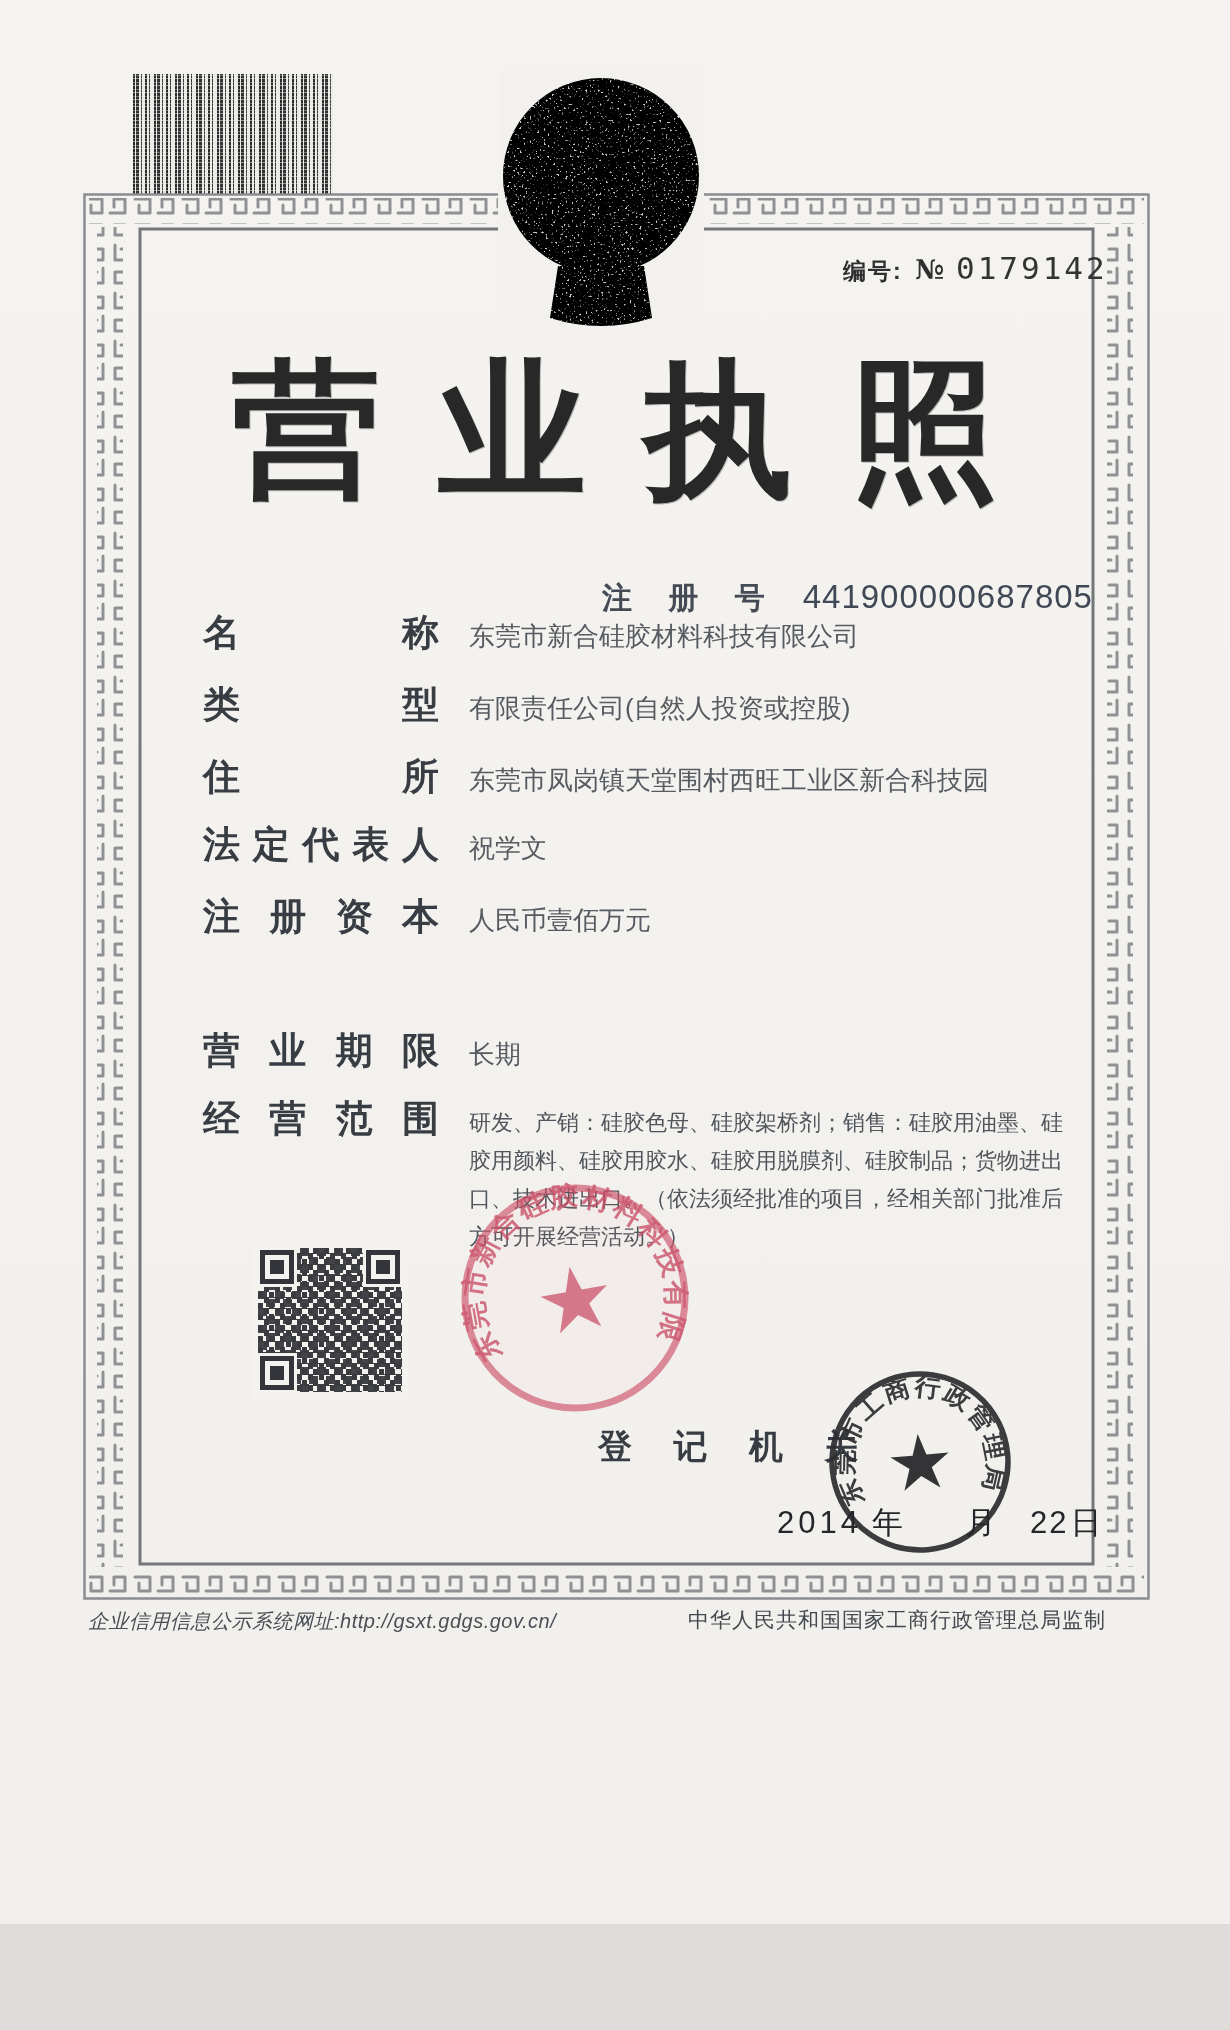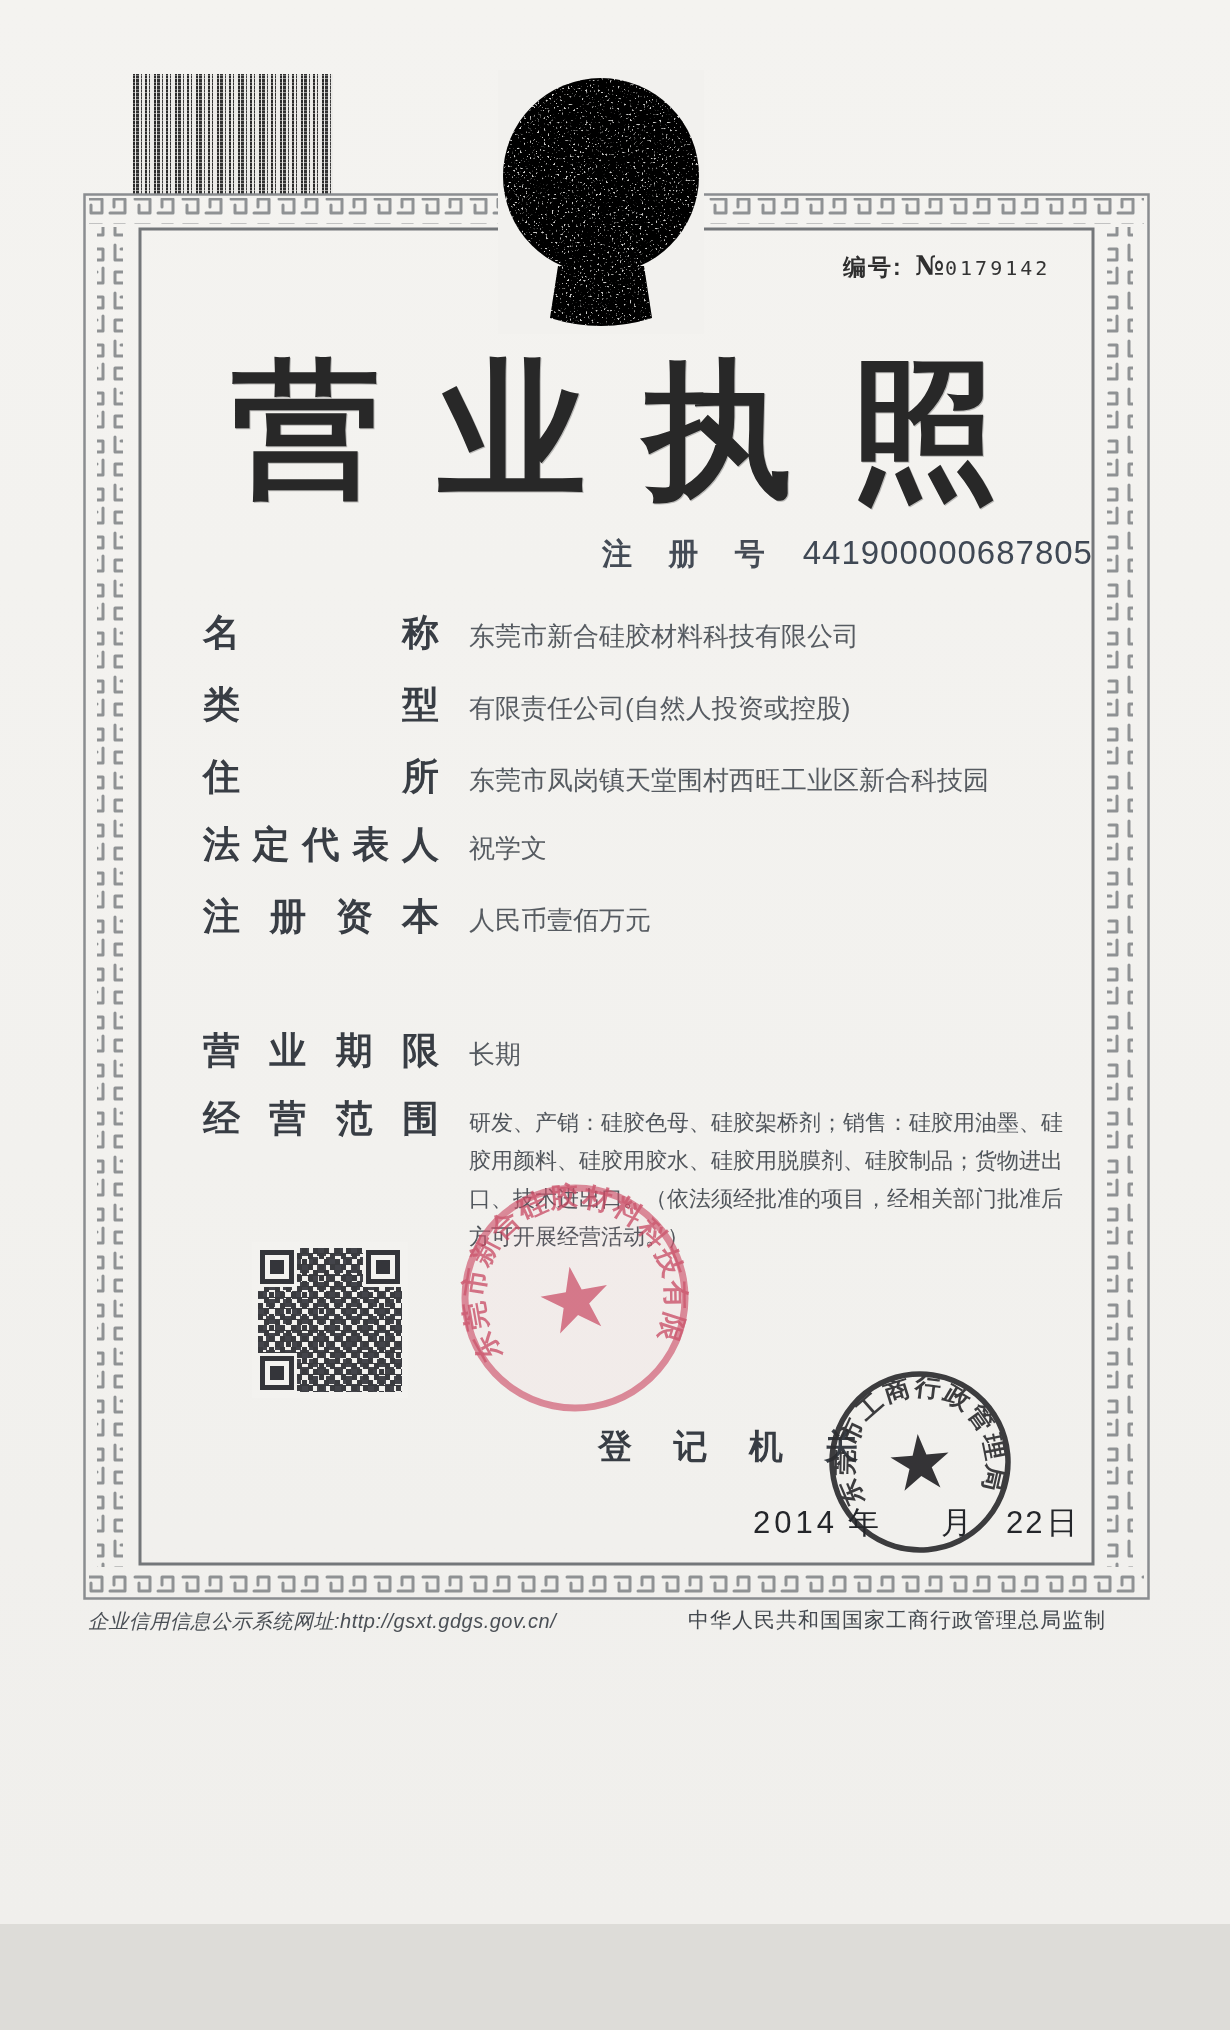--- a/index.html
+++ b/index.html
@@ -17,33 +17,33 @@
     filter:contrast(.95);
   }
   
   .frame{position:absolute;left:83px;top:193px;z-index:1;}
   
   .emblem{position:absolute;left:498px;top:70px;width:206px;height:264px;z-index:2;background:#f2f1ee;}
   
   .serial{position:absolute;left:843px;top:250px;z-index:3;display:flex;align-items:baseline;color:#2f2f2f;}
   .serial .lbl{font-size:23px;font-weight:600;letter-spacing:2px;}
   .serial .numero{font-family:"DejaVu Serif",serif;font-weight:700;font-size:27px;margin-left:12px;}
-  .serial .num{font-size:20px;margin-left:1px;letter-spacing:3px;font-family:"DejaVu Sans Mono",monospace;color:#333;}
+  .serial .num{font-size:31px;margin-left:12px;letter-spacing:3px;font-family:"DejaVu Sans Mono",monospace;color:#333;}
   
   .title{
     position:absolute;left:150px;top:332px;width:930px;z-index:3;
     font-size:148px;font-weight:800;color:#2c2c2c;text-align:center;
     letter-spacing:58px;text-indent:58px;
     text-shadow:1px 1px 0 rgba(80,80,80,.35);
     filter:contrast(1.05);
   }
   
   .regno{position:absolute;left:602px;top:534px;z-index:3;display:flex;align-items:baseline;}
   .regno .lbl{font-size:30px;font-weight:600;letter-spacing:14px;color:#444b55;}
-  .regno .val{font-size:33px;margin-left:24px;color:#3f4854;letter-spacing:1px;}
+  .regno .val{font-size:33px;margin-left:24px;color:#3f4854;letter-spacing:1px;margin-top:44px;}
   
   .row{position:absolute;left:203px;width:880px;z-index:3;display:flex;align-items:flex-start;}
   .row .flabel{
     width:236px;flex:none;font-size:37px;font-weight:600;color:#383d44;
     text-align:justify;text-align-last:justify;line-height:1.15;
   }
   .row .fvalue{margin-left:30px;padding-top:8px;font-size:26px;color:#565b61;line-height:1.25;}
   .row .fvalue.scope{font-size:22px;line-height:38px;padding-top:6px;width:612px;color:#50555b;}
   
   .qr{
@@ -58,21 +58,21 @@
   .finder .dot{position:absolute;left:5px;top:5px;width:14px;height:14px;background:#34353a;}
   .finder.tl{left:2px;top:2px;}
   .finder.tr{right:2px;top:2px;}
   .finder.bl{left:2px;bottom:2px;}
   
   .seal{position:absolute;z-index:4;}
   .seal.red{left:455px;top:1178px;width:240px;height:240px;transform:rotate(-10deg);opacity:.88;}
   .seal.black{left:824px;top:1366px;width:192px;height:192px;transform:rotate(-5deg);opacity:.92;}
   
   .registrar{position:absolute;left:598px;top:1424px;z-index:3;font-size:34px;font-weight:600;letter-spacing:16px;color:#383d44;}
-  .dateline{position:absolute;left:753px;top:1502px;z-index:5;display:flex;align-items:baseline;font-size:31px;color:#24262a;font-weight:500;}
+  .dateline{position:absolute;left:777px;top:1502px;z-index:5;display:flex;align-items:baseline;font-size:31px;color:#24262a;font-weight:500;}
   .dateline .y{letter-spacing:4px;}
   .dateline .yc{margin-left:10px;}
   .dateline .mc{margin-left:62px;}
   .dateline .d{margin-left:34px;letter-spacing:2px;}
   .dateline .dc{margin-left:2px;}
   
   .footer-left{position:absolute;left:88px;top:1608px;z-index:3;font-size:20px;color:#4a4f55;letter-spacing:.5px;font-style:italic;}
   .footer-right{position:absolute;left:688px;top:1606px;z-index:3;font-size:21px;color:#43484e;letter-spacing:1px;}
 </style>
 </head>

